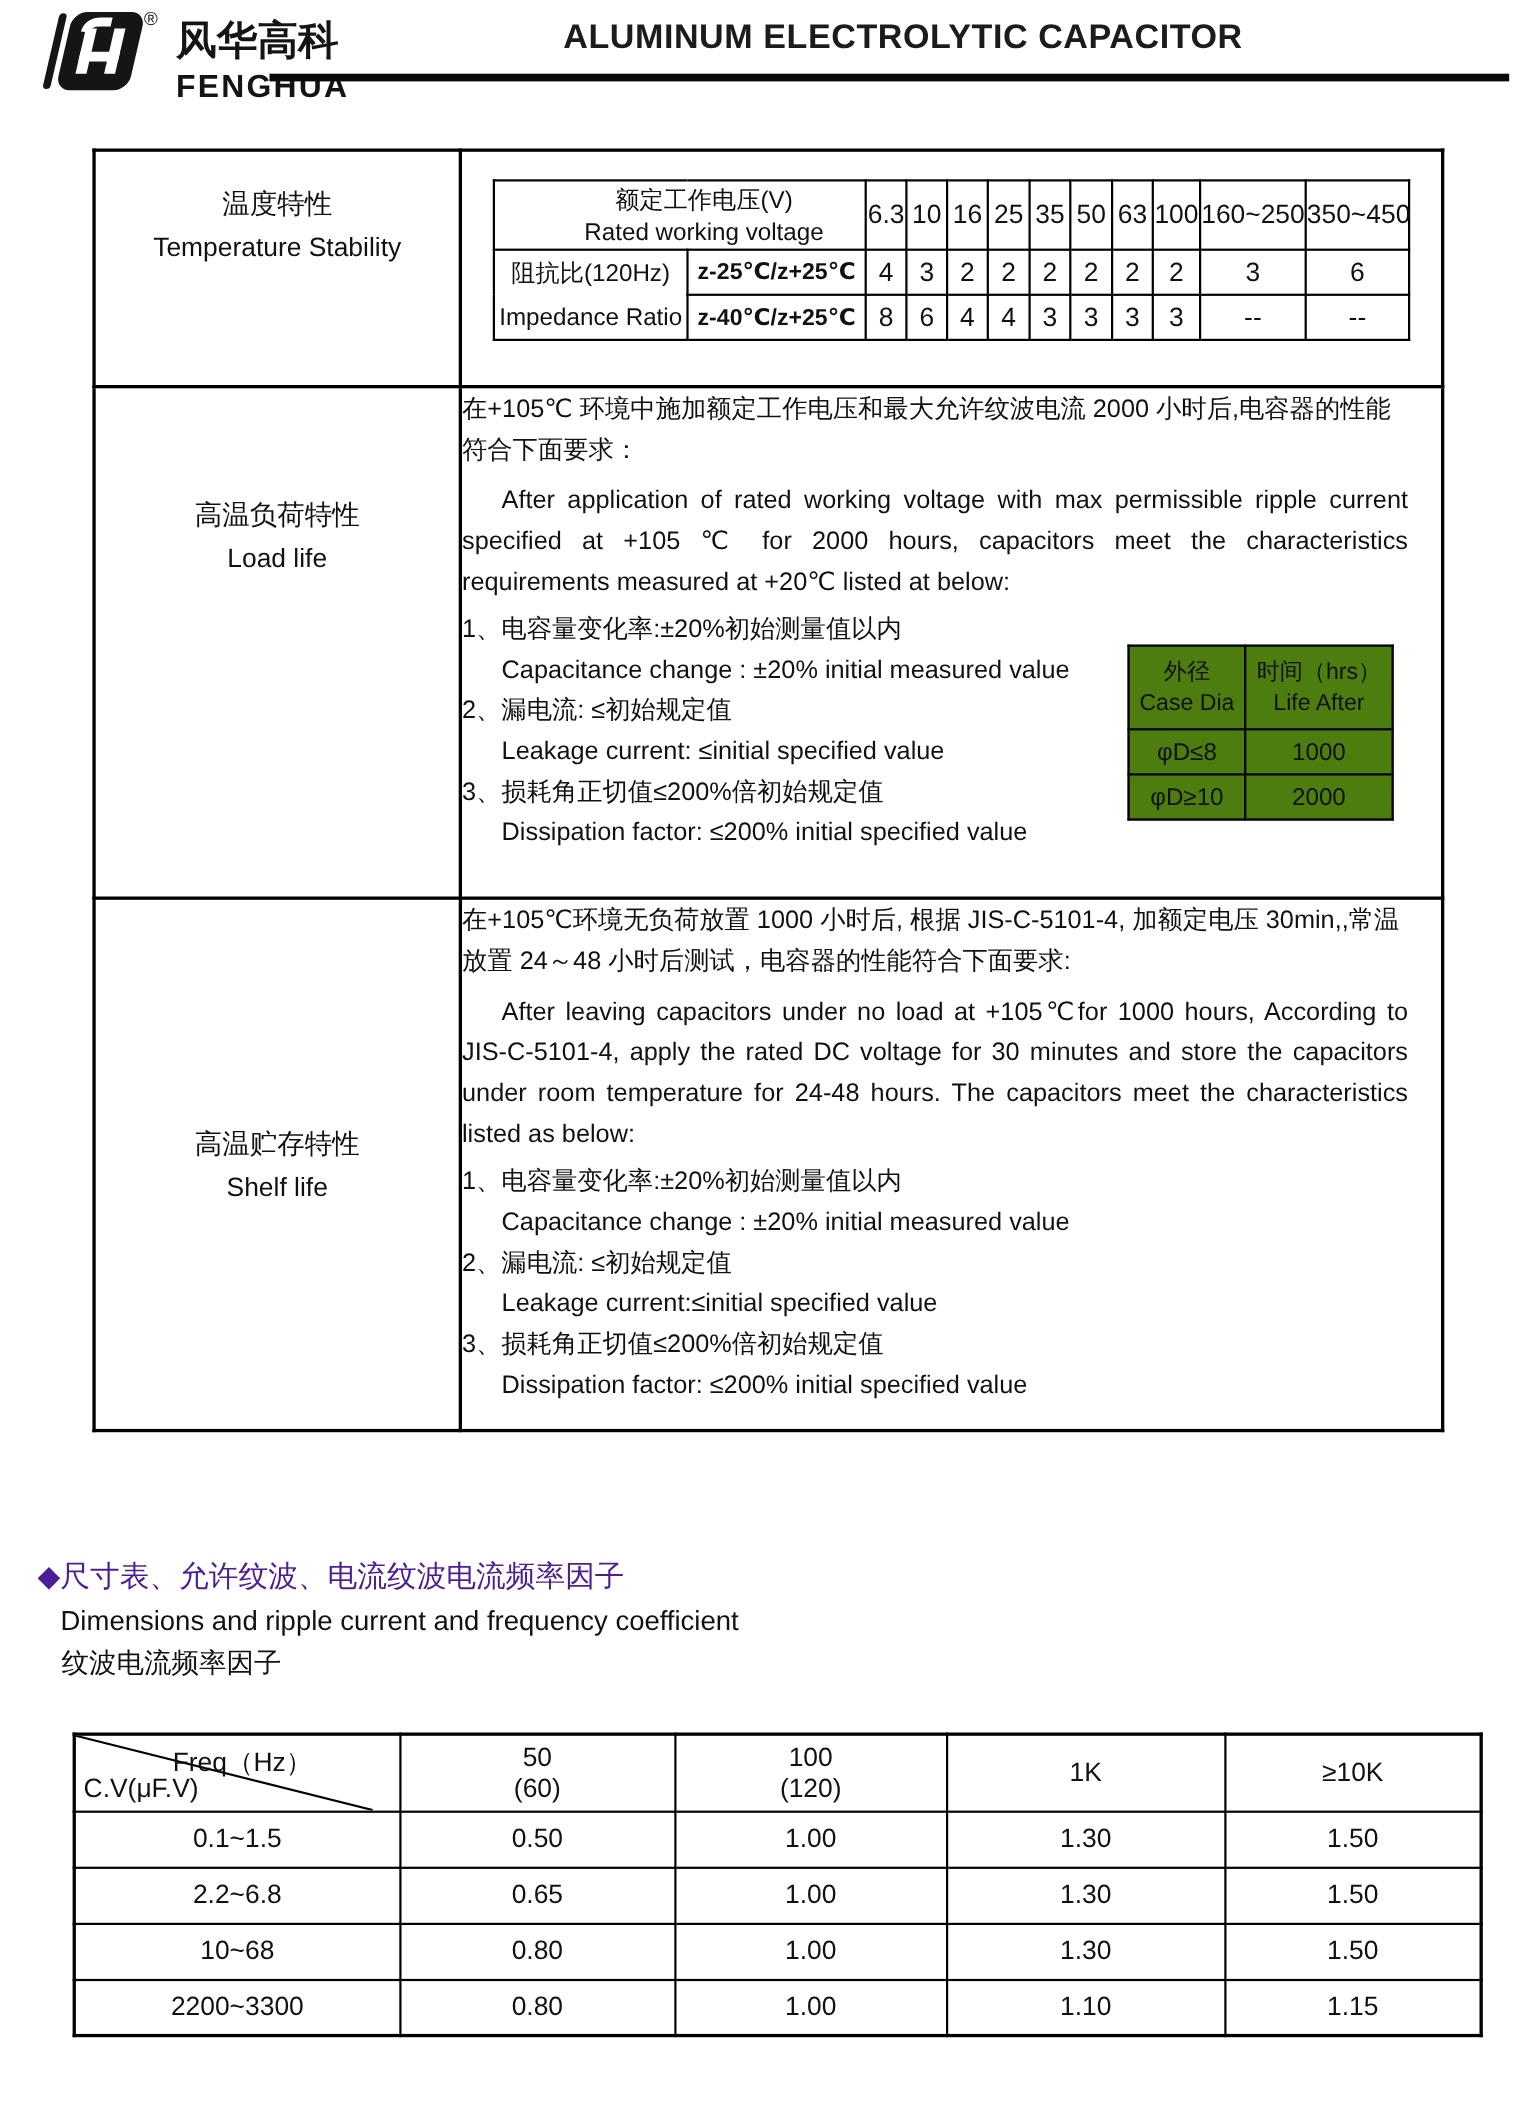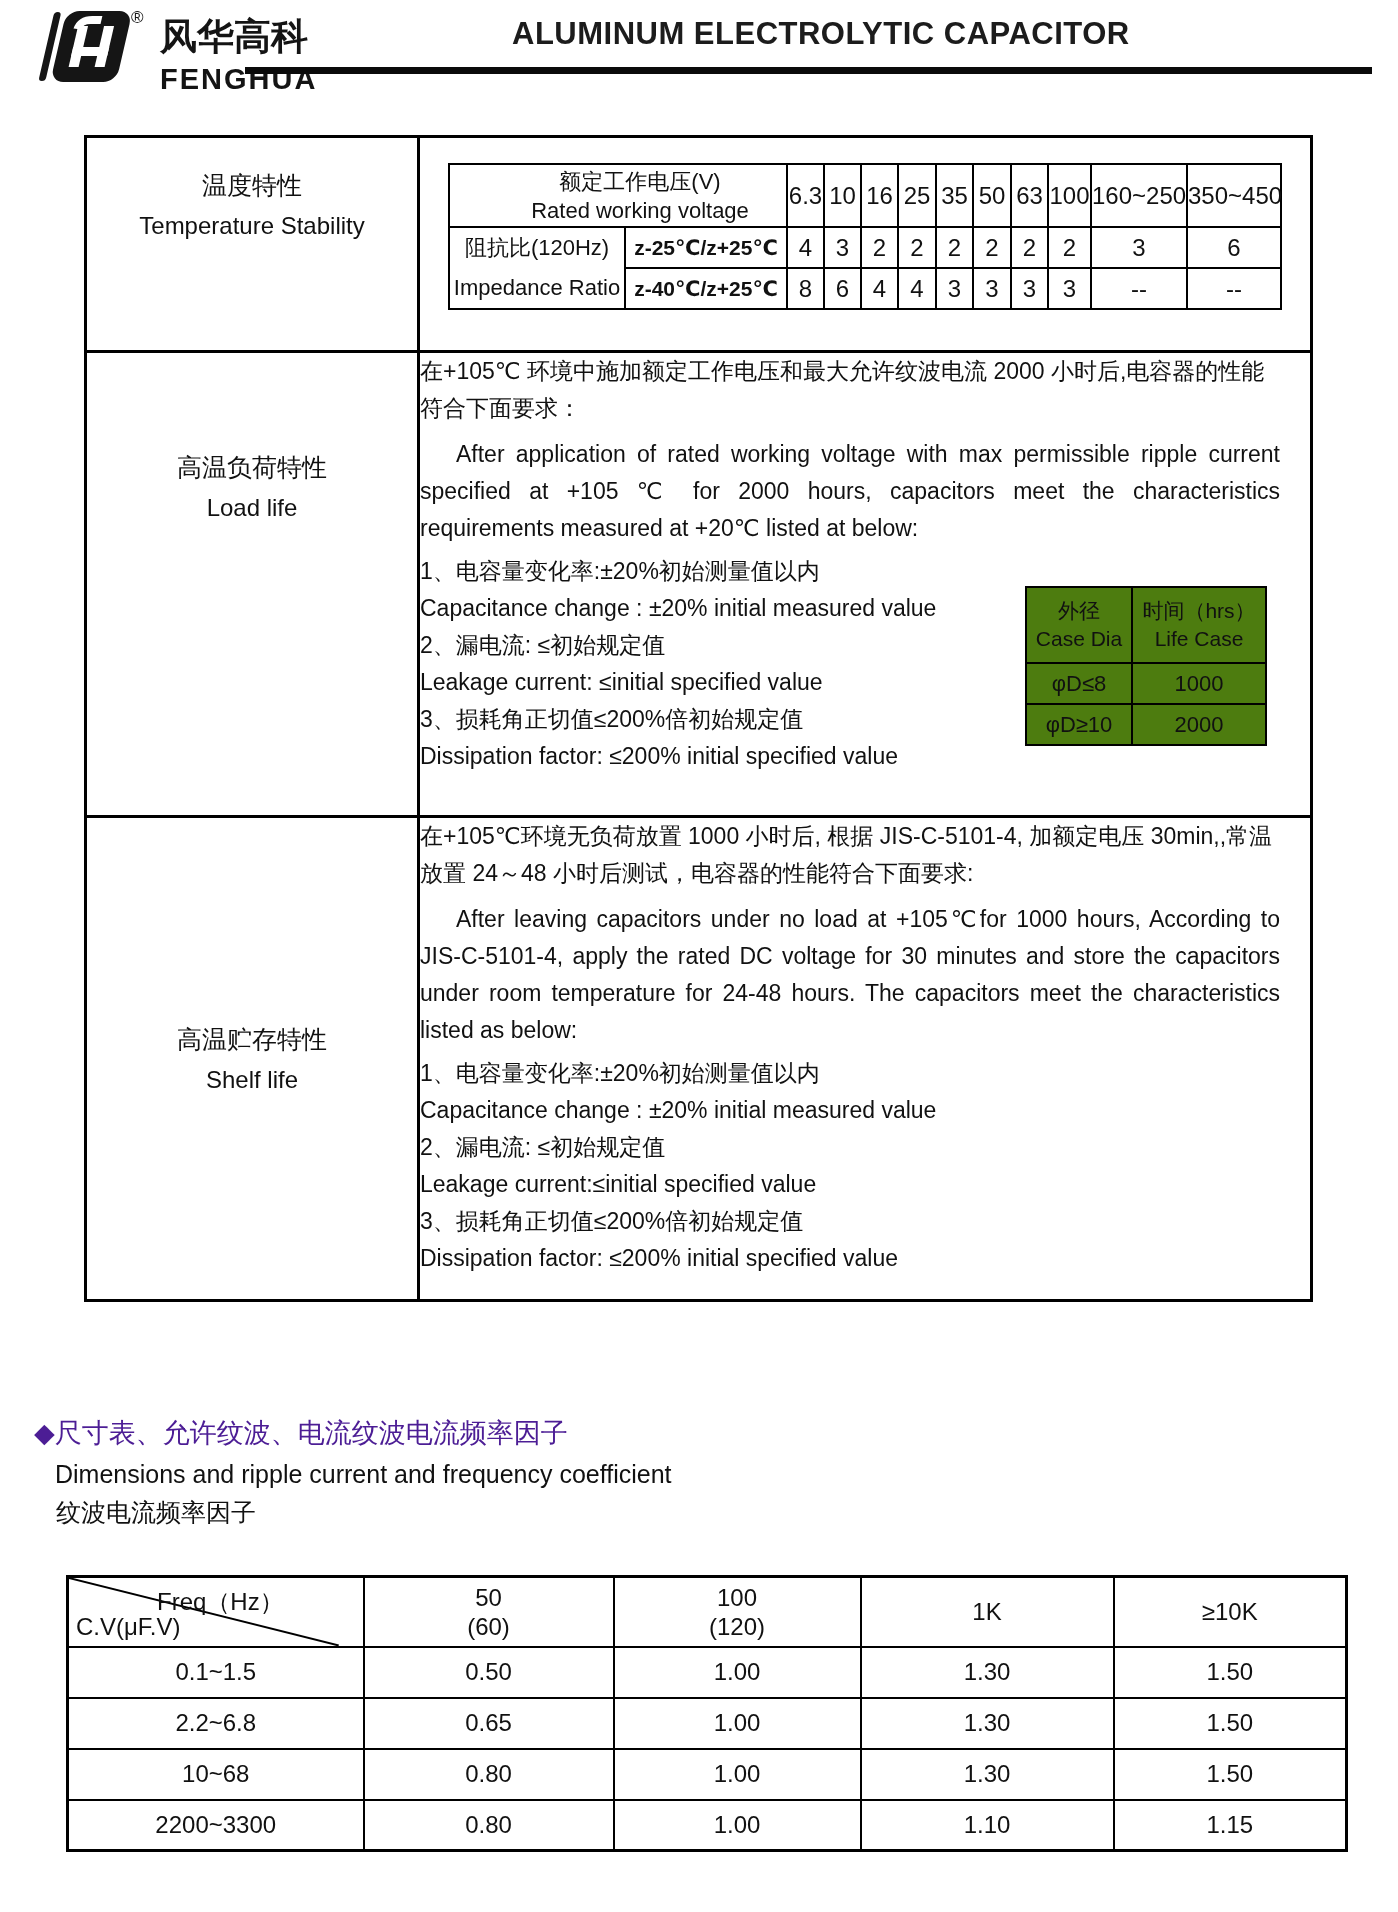--- a/index.html
+++ b/index.html
@@ -34,21 +34,21 @@
   .imp-label div { font-size:22px; line-height:40px; }
   .cond { font-size:21px; height:41px;font-weight:bold; }
   .v { font-size:24px; }
   .n { font-size:24px; height:41px; }
 
   .life-cell { padding:14px 0 0 10px; }
   .para { width:860px; font-size:23px; line-height:37px; }
   .para-cn { margin-bottom:9px; }
   .para-en { text-align:justify; text-indent:36px; margin-bottom:6px; }
   .item-cn { font-size:23px; line-height:37px; }
-  .item-en { font-size:23px; line-height:37px; }
+  .item-en { font-size:23px; line-height:37px; padding-left:36px; }
 
   .case-table { position:absolute; left:605px; top:233px; width:240px; table-layout:fixed; background:#4d7c0f; }
   .case-table td { border:2px solid #000; text-align:center; vertical-align:middle; }
   .case-head { height:76px; }
   .case-head div { font-size:21px; line-height:28px; }
   .case-val { height:41px; font-size:22px; }
 
   
   .dim-heading { position:absolute; left:34px; top:1416px; }
   .h-line1 { font-size:27px; line-height:34px; color:#4c1d95; }
@@ -200,21 +200,21 @@
                 <col style="width:134px">
               </colgroup>
             <tbody>
               <tr>
                 <td class="case-head">
                   <div>外径</div>
                   <div>Case Dia</div>
                 </td>
                 <td class="case-head">
                   <div>时间（hrs）</div>
-                  <div>Life Case</div>
+                  <div>Life After</div>
                 </td>
               </tr>
               <tr>
                 <td class="case-val">φD≤8</td>
                 <td class="case-val">1000</td>
               </tr>
               <tr>
                 <td class="case-val">φD≥10</td>
                 <td class="case-val">2000</td>
               </tr>

